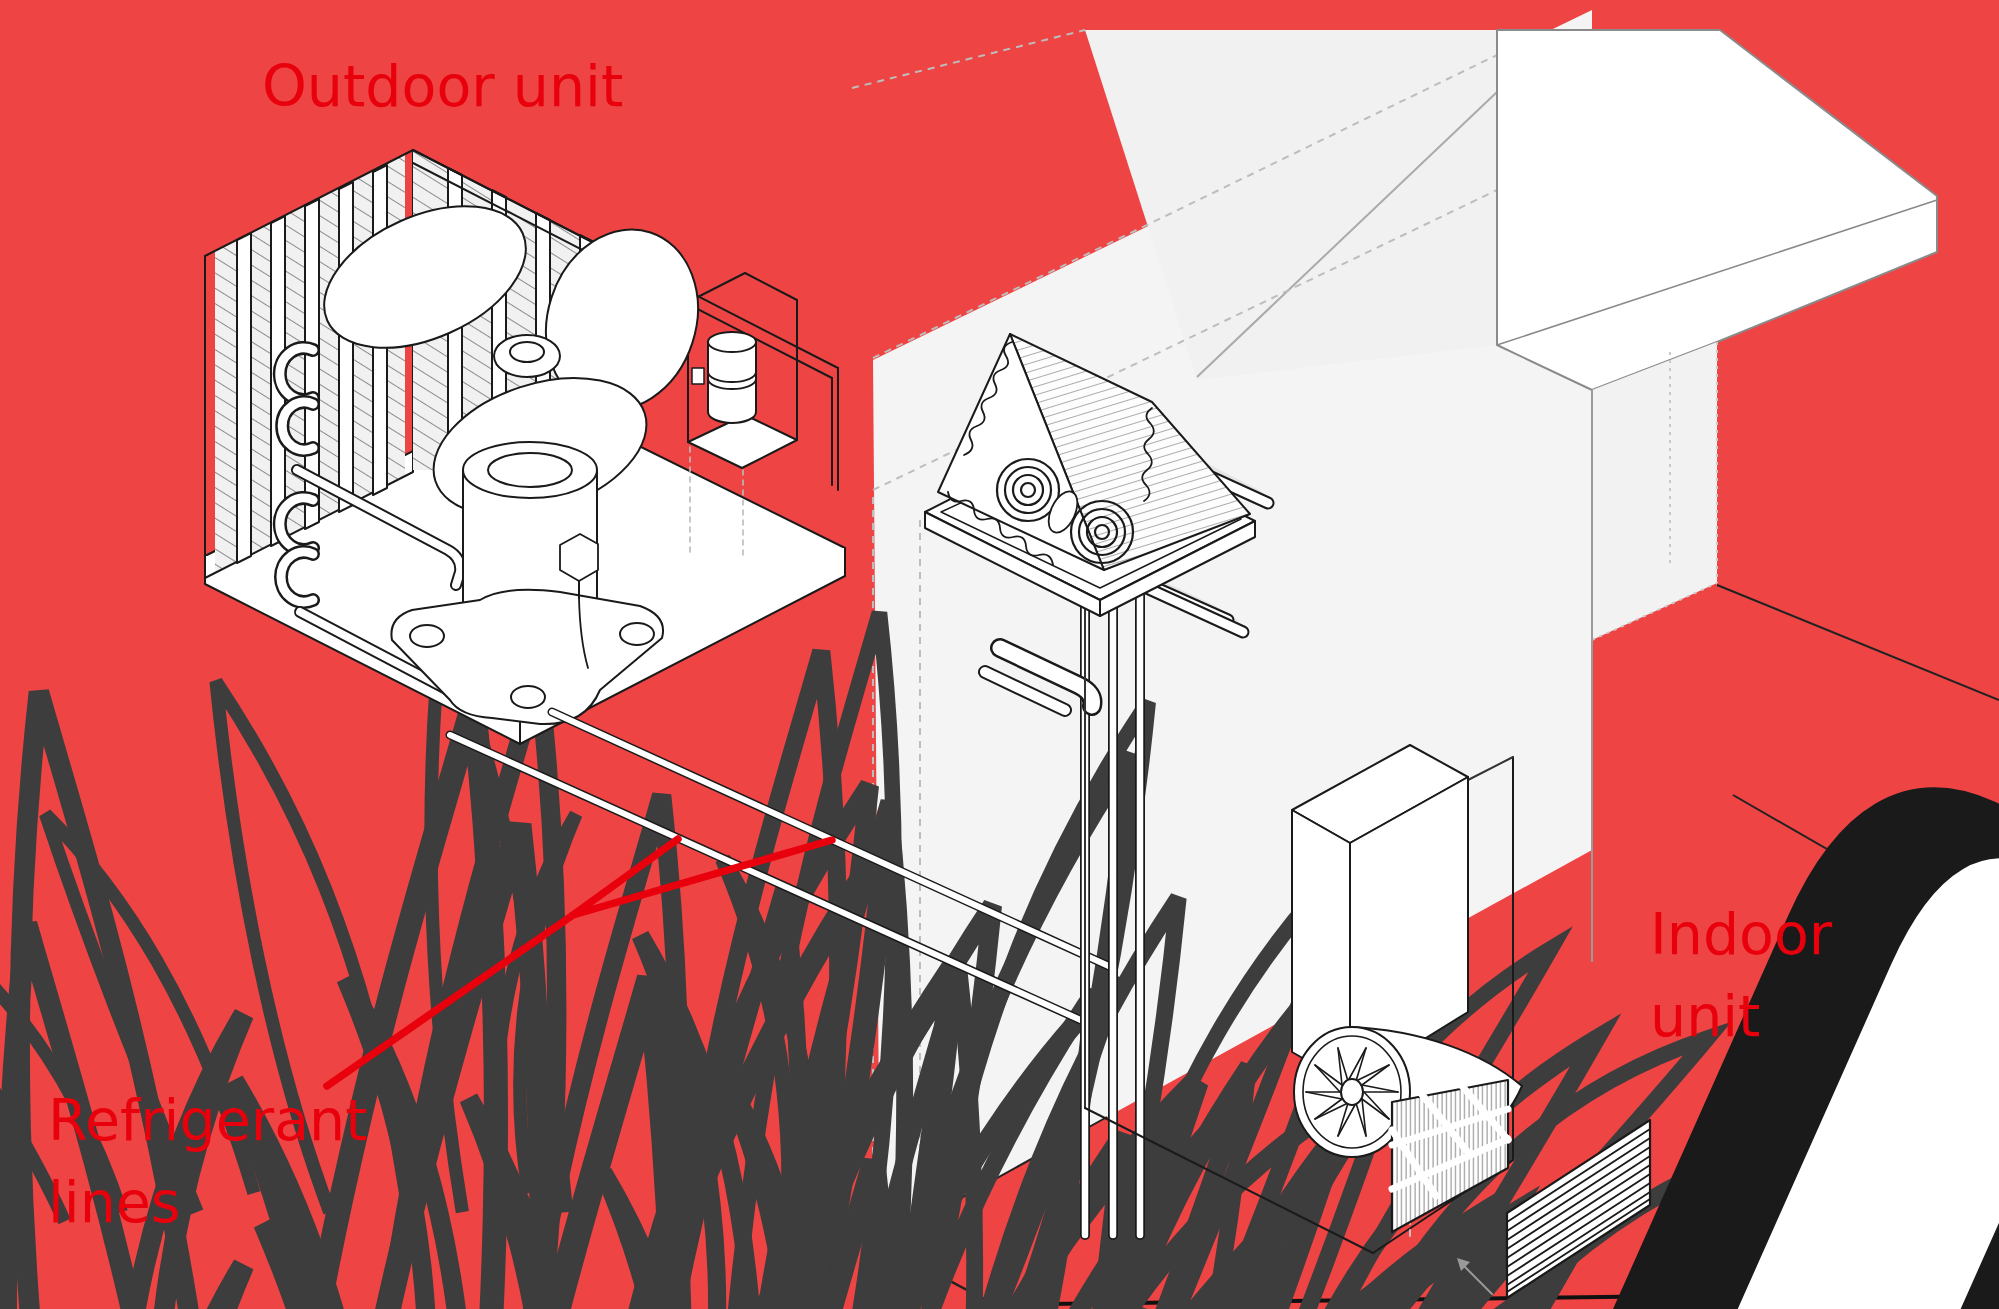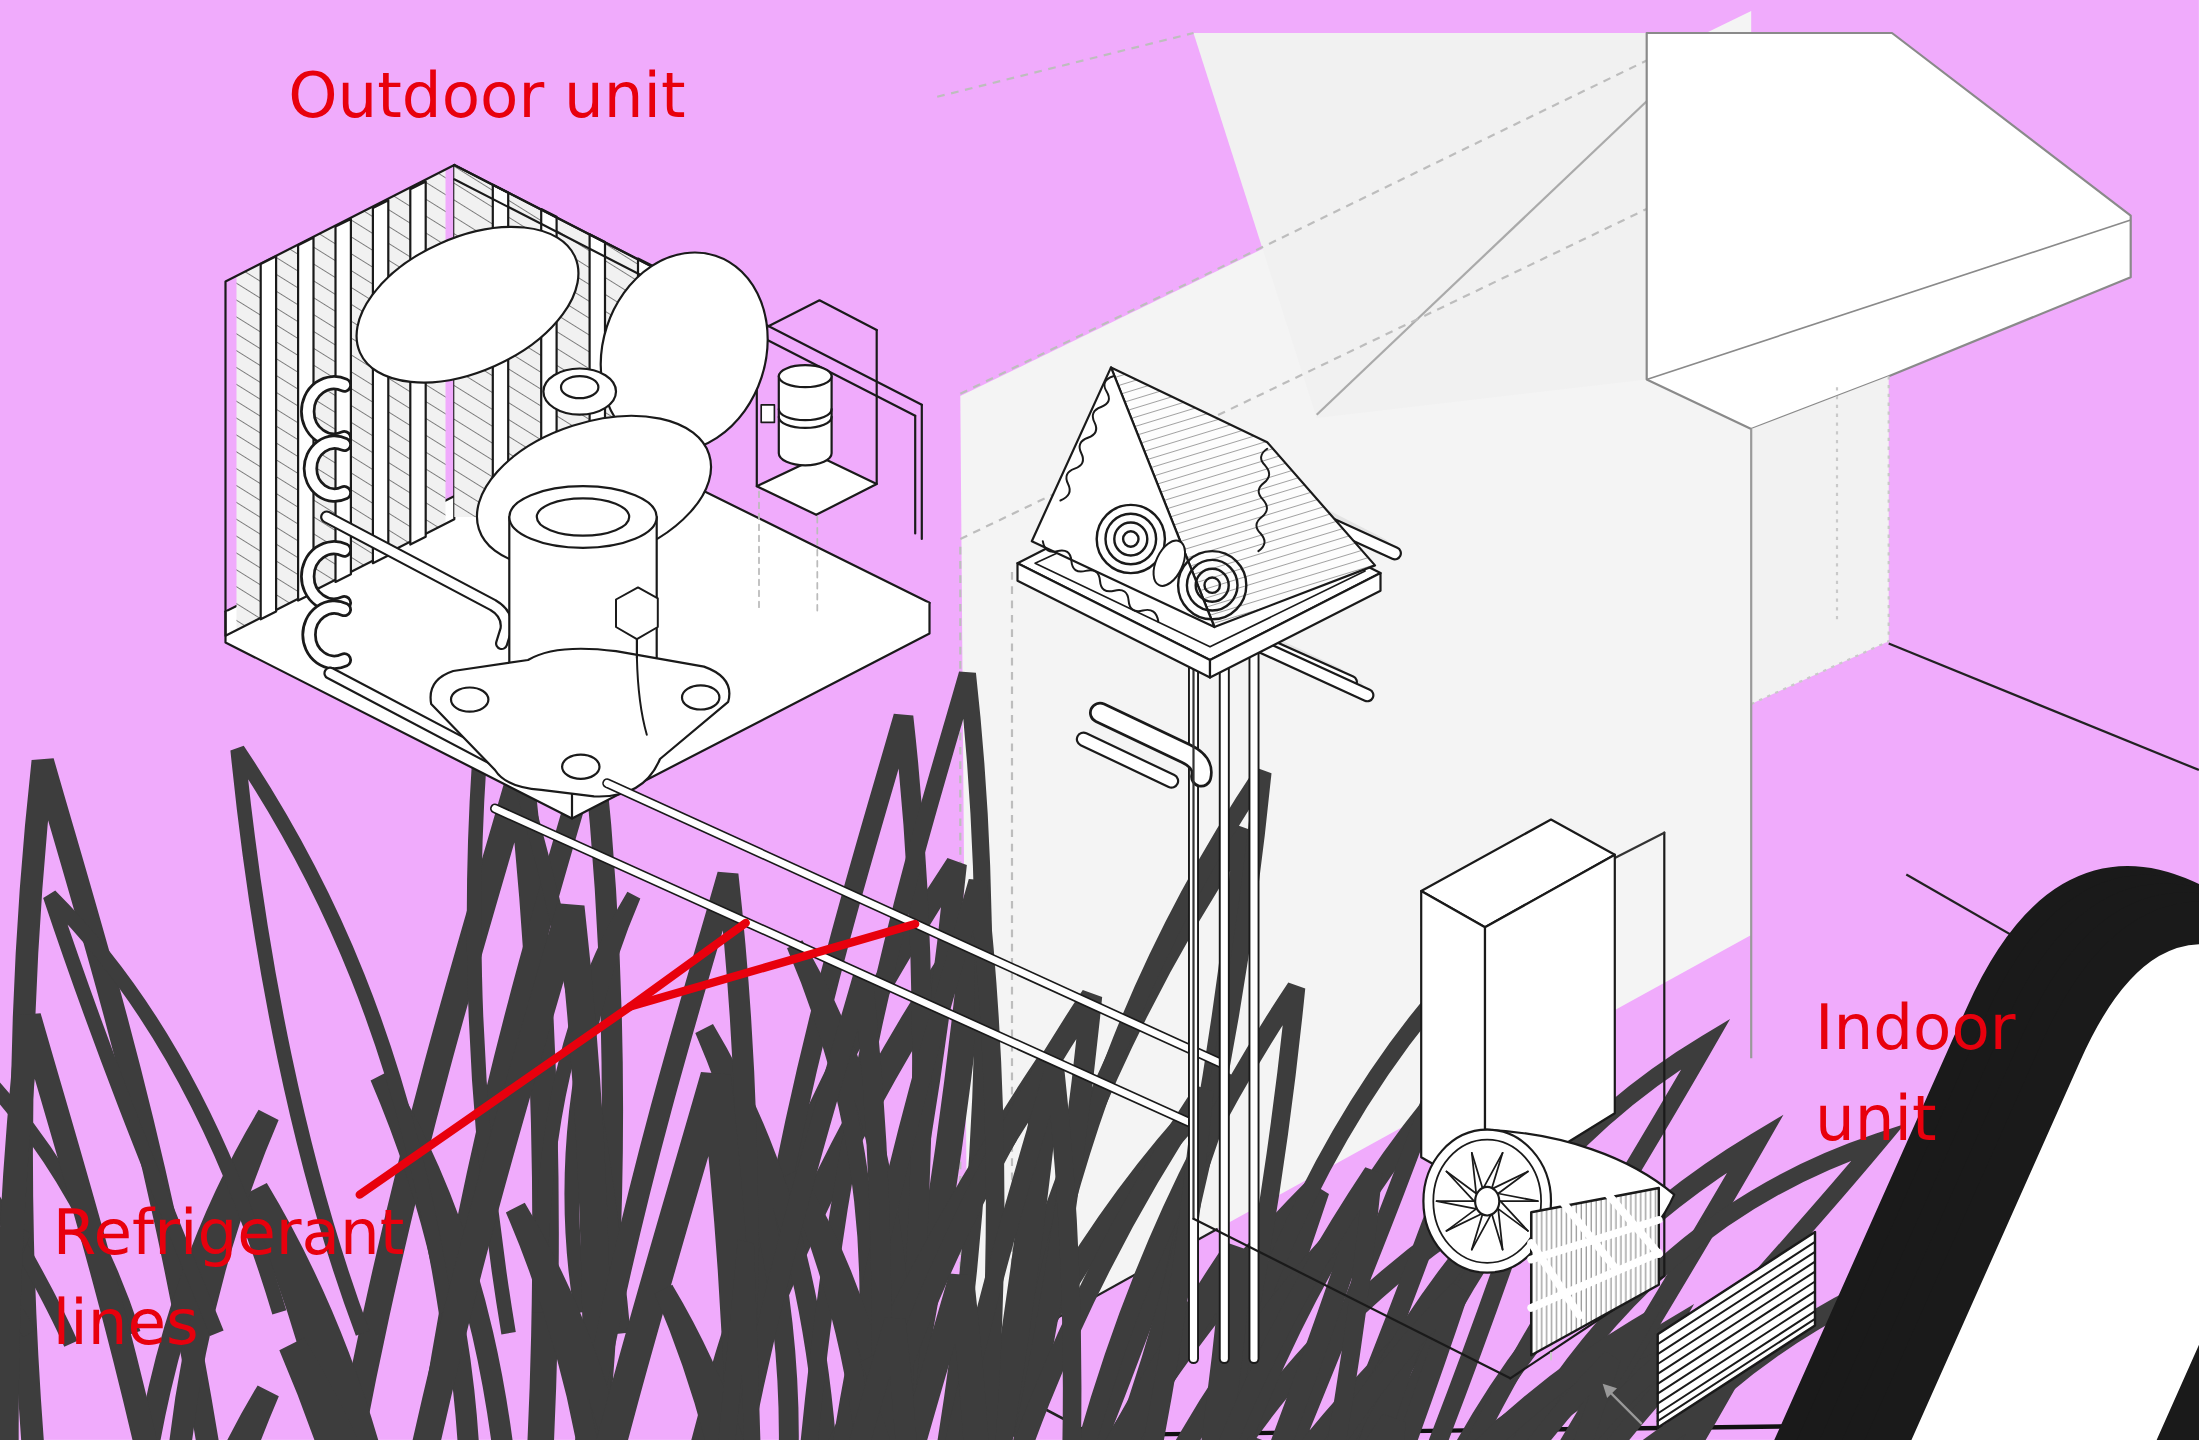--- a/index.html
+++ b/index.html
@@ -1,16 +1,16 @@
 <!DOCTYPE html>
 <html><head>
 <meta charset="utf-8">
 <style>
   html,body{margin:0;padding:0;background:#fff;}
-  .stage{position:relative;width:1999px;height:1309px;background:#f0abfc;overflow:hidden;
+  .stage{position:relative;width:1999px;height:1309px;background:#ef4444;overflow:hidden;
          font-family:"DejaVu Sans","Liberation Sans",sans-serif;}
   svg{position:absolute;left:0;top:0;}
   .lbl{font-family:"DejaVu Sans","Liberation Sans",sans-serif;font-size:57px;fill:#e8000d;}
 </style>
 </head>
 <body>
 
 <div class="stage">
 <svg width="1999" height="1309" viewBox="0 0 1999 1309">
   <defs>

